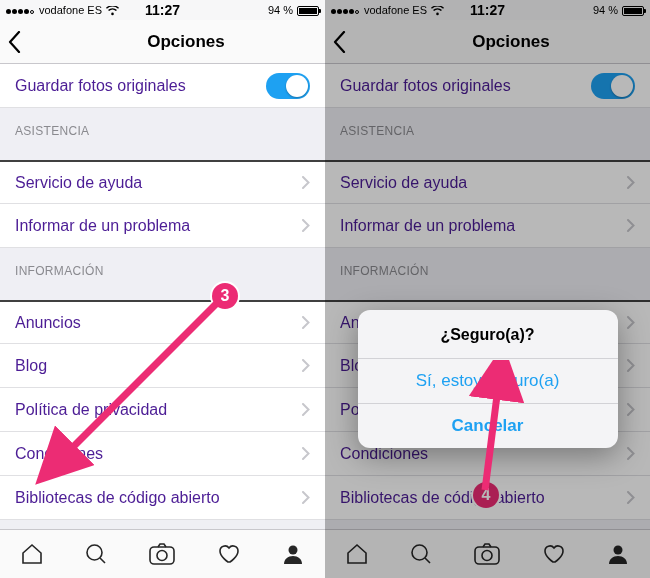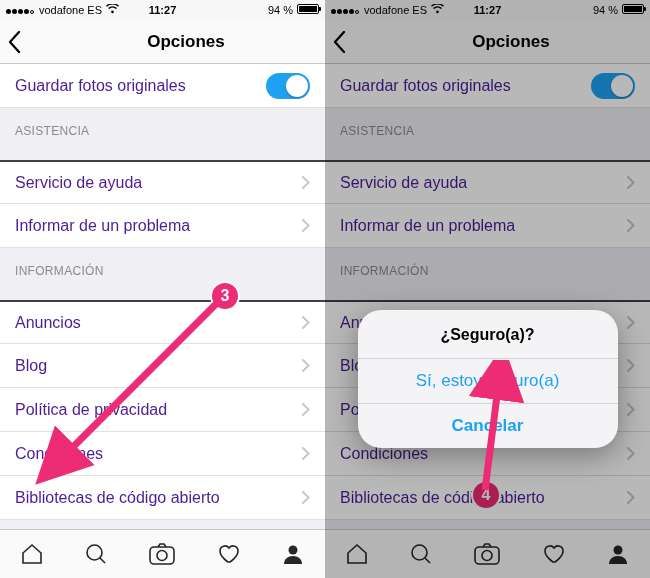--- a/index.html
+++ b/index.html
@@ -13,26 +13,26 @@
   .wrap { display: flex; width: 650px; height: 578px; }
   .phone { width: 325px; height: 578px; position: relative; background: #efeff4; overflow: hidden; }
   .phone.right .dim {
     position: absolute; inset: 0; background: rgba(0,0,0,0.28); z-index: 50;
   }
   
   .status {
     height: 20px; background: #f7f7f8; display: flex; align-items: center;
     justify-content: space-between; padding: 0 6px; font-size: 11px; color: #000;
   }
-  .status .left, .status .right { display: flex; align-items: flex-start; gap: 4px; }
+  .status .left, .status .right { display: flex; align-items: flex-end; gap: 4px; }
   .status .dots span {
     width: 5px; height: 5px; border-radius: 50%; background: #000; display: inline-block; margin-right: 1px;
   }
   .status .dots span.empty { background: transparent; border: 1px solid #000; width: 4px; height: 4px; }
-  .status .time { font-weight: 600; font-size: 11px; position: absolute; left: 50%; transform: translateX(-50%); }
+  .status .time { font-weight: 600; font-size: 14px; position: absolute; left: 50%; transform: translateX(-50%); }
   .status .batt {
     width: 22px; height: 10px; border: 1px solid #000; border-radius: 2px; position: relative; display: inline-block;
   }
   .status .batt::after { content:""; position:absolute; right:-3px; top:2px; width:2px; height:4px; background:#000; border-radius:0 1px 1px 0;}
   .status .batt .fill { position:absolute; left:1px; top:1px; bottom:1px; width: 90%; background:#000;}
   
   .nav {
     height: 44px; background: #fafafa; border-bottom: 1px solid #c8c7cc;
     display: flex; align-items: center; justify-content: center; position: relative; padding-left: 47px;
   }
@@ -73,21 +73,21 @@
   
   .ann { position: absolute; z-index: 200; pointer-events: none; }
   .badge {
     position: absolute; width: 26px; height: 26px; border-radius: 50%; background: #ec2c74;
     color: #fff; font-weight: 700; font-size: 16px; display: flex; align-items: center; justify-content: center;
     box-shadow: 0 0 0 2px #fff;
   }
   
   .alert {
     position: absolute; z-index: 100; left: 50%; top: 310px; transform: translate(-50%,0);
-    width: 260px; background: #f4f4f6; border-radius: 23px; overflow: hidden;
+    width: 260px; background: #f4f4f6; border-radius: 12px; overflow: hidden;
     box-shadow: 0 8px 30px rgba(0,0,0,0.35);
   }
   .alert .a-title { text-align: center; font-size: 16px; font-weight: 600; padding: 16px 12px 14px; color:#000;}
   .alert .a-btn {
     border-top: 1px solid #d2d2d6; text-align: center; padding: 12px 8px;
     font-size: 17px; color: #1ea1f2;
   }
   .alert .a-btn.cancel { font-weight: 600; }
   svg { display: block; }
 </style>

